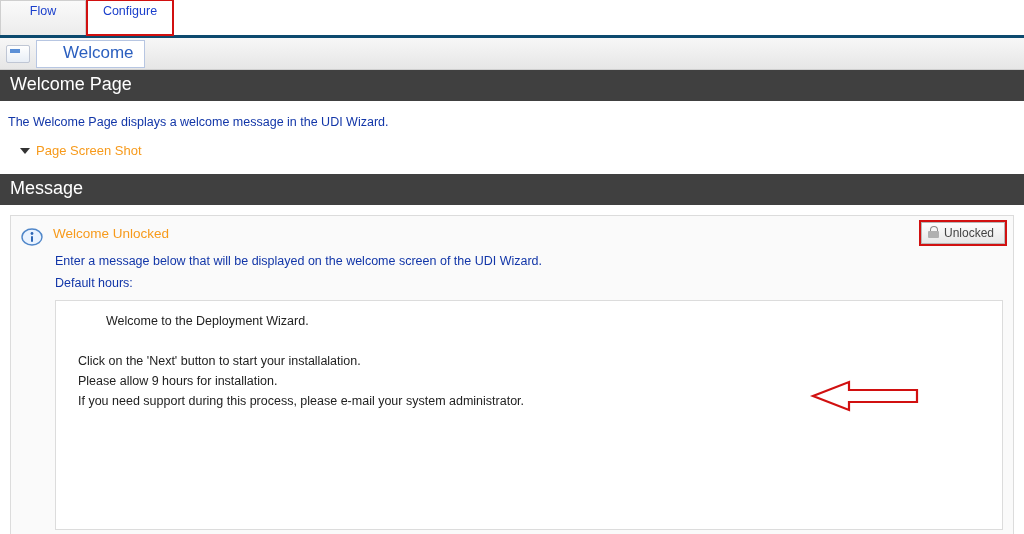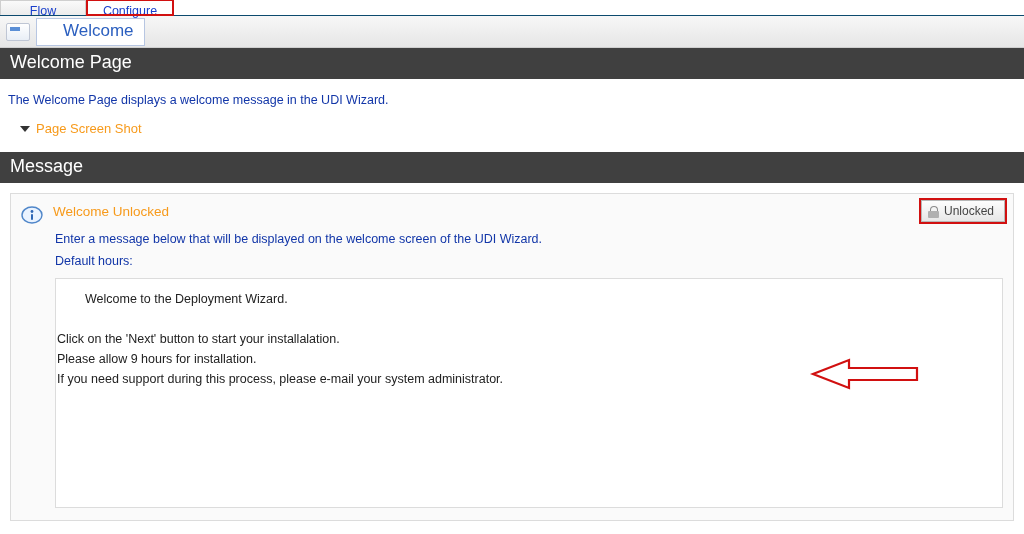--- a/index.html
+++ b/index.html
@@ -8,22 +8,22 @@
     font-family: "Segoe UI", Tahoma, sans-serif;
     font-size: 13px;
     color: #222;
     background: #fff;
     width: 1024px;
     height: 534px;
     overflow: hidden;
   }
   .top-tabs {
     display: flex;
-    height: 16px;
-    border-bottom: 1px solid #0c4a6e;
+    height: 38px;
+    border-bottom: 3px solid #0c4a6e;
     background: #fff;
   }
   .top-tab {
     width: 86px;
     text-align: center;
     font-size: 12.5px;
     line-height: 20px;
     color: #1a3fcc;
     border: 1px solid #cfcfcf;
     border-bottom: none;
@@ -132,21 +132,21 @@
   }
   .unlocked-btn {
     position: absolute;
     right: 8px; top: 6px;
     border: 1px solid #b7b7b7;
     background: linear-gradient(#fdfdfd,#e7e7e7);
     font-size: 12px;
     color: #444;
     padding: 3px 10px 3px 6px;
     display: flex;
-    align-items: flex-end;
+    align-items: flex-start;
     gap: 5px;
     cursor: pointer;
   }
   .unlocked-btn.highlight-red {
     outline: 2px solid #d11010;
     outline-offset: 0;
   }
   .lock-icon {
     width: 11px; height: 12px;
     position: relative;
@@ -164,21 +164,21 @@
     position:absolute;
     left:0; top:5px; width:11px; height:7px;
     background:#b0b0b0;
     border-radius:1px;
   }
   .msg-body {
     margin: 4px 10px 10px 44px;
     border: 1px solid #dcdcdc;
     background: #fff;
     height: 230px;
-    padding: 10px 1px;
+    padding: 10px 22px;
     font-size: 12.5px;
     color: #222;
     line-height: 1.6;
     overflow: hidden;
     white-space: pre-wrap;
   }
   .msg-body .para-indent {
     padding-left: 28px;
     display: block;
   }

